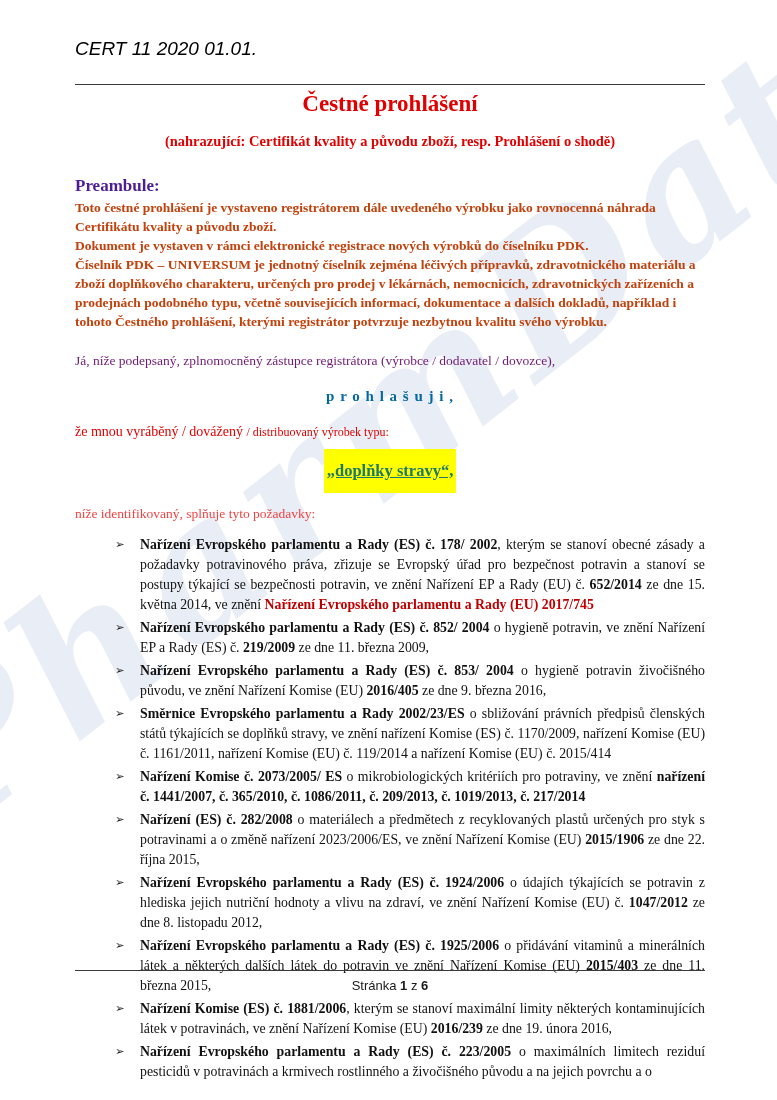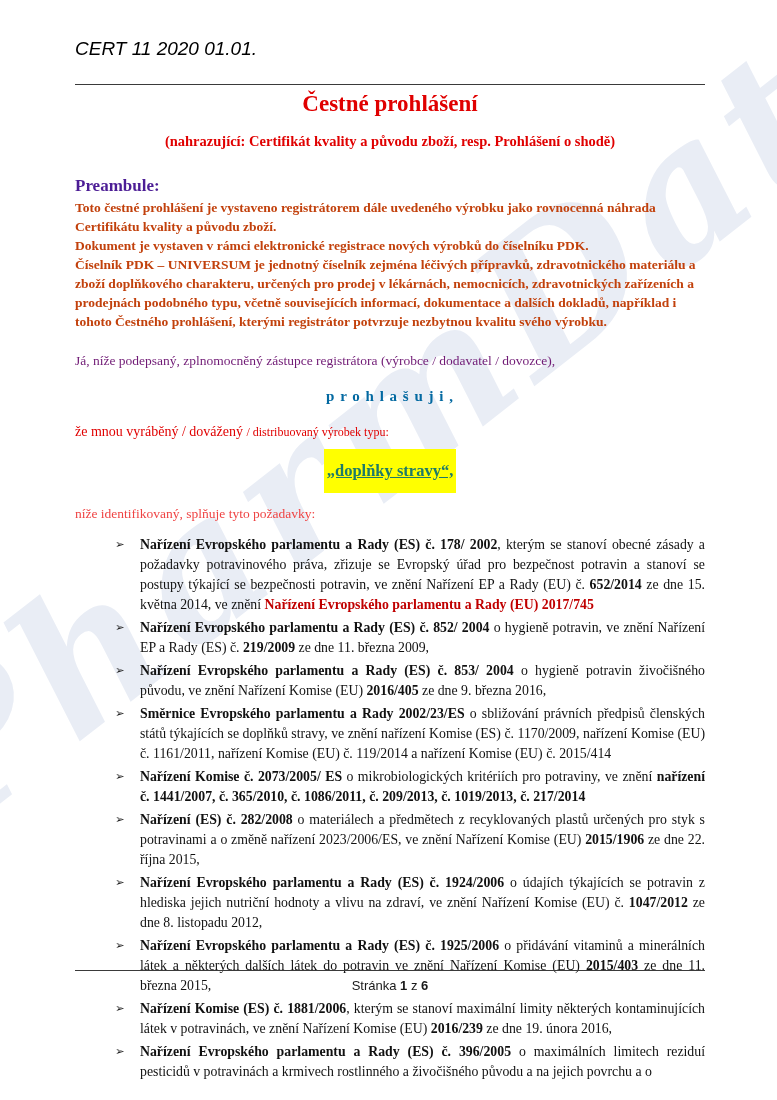--- a/index.html
+++ b/index.html
@@ -113,21 +113,21 @@
     <ul class="reqs" id="reqs-list">
         <li><span class="marker">➢</span><span class="seg-b">Nařízení Evropského parlamentu a Rady (ES) č. 178/ 2002</span><span class="seg-n">, kterým se stanoví obecné zásady a požadavky potravinového práva, zřizuje se Evropský úřad pro bezpečnost potravin a stanoví se postupy týkající se bezpečnosti potravin, ve znění Nařízení EP a Rady (EU) č. </span><span class="seg-b">652/2014</span><span class="seg-n"> ze dne 15. května 2014, ve znění </span><span class="seg-rb">Nařízení Evropského parlamentu a Rady (EU) 2017/745</span></li>
         <li><span class="marker">➢</span><span class="seg-b">Nařízení Evropského parlamentu a Rady (ES) č. 852/ 2004</span><span class="seg-n"> o hygieně potravin, ve znění Nařízení EP a Rady (ES) č. </span><span class="seg-b">219/2009</span><span class="seg-n"> ze dne 11. března 2009,</span></li>
         <li><span class="marker">➢</span><span class="seg-b">Nařízení Evropského parlamentu a Rady (ES) č. 853/ 2004</span><span class="seg-n"> o hygieně potravin živočišného původu, ve znění Nařízení Komise (EU) </span><span class="seg-b">2016/405</span><span class="seg-n"> ze dne 9. března 2016,</span></li>
         <li><span class="marker">➢</span><span class="seg-b">Směrnice Evropského parlamentu a Rady 2002/23/ES</span><span class="seg-n"> o sbližování právních předpisů členských států týkajících se doplňků stravy, ve znění nařízení Komise (ES) č. 1170/2009, nařízení Komise (EU) č. 1161/2011, nařízení Komise (EU) č. 119/2014 a nařízení Komise (EU) č. 2015/414</span></li>
         <li><span class="marker">➢</span><span class="seg-b">Nařízení Komise č. 2073/2005/ ES</span><span class="seg-n"> o mikrobiologických kritériích pro potraviny, ve znění </span><span class="seg-b">nařízení č. 1441/2007, č. 365/2010, č. 1086/2011, č. 209/2013, č. 1019/2013, č. 217/2014</span></li>
         <li><span class="marker">➢</span><span class="seg-b">Nařízení (ES) č. 282/2008</span><span class="seg-n"> o materiálech a předmětech z recyklovaných plastů určených pro styk s potravinami a o změně nařízení 2023/2006/ES, ve znění Nařízení Komise (EU) </span><span class="seg-b">2015/1906</span><span class="seg-n"> ze dne 22. října 2015,</span></li>
         <li><span class="marker">➢</span><span class="seg-b">Nařízení Evropského parlamentu a Rady (ES) č. 1924/2006</span><span class="seg-n"> o údajích týkajících se potravin z hlediska jejich nutriční hodnoty a vlivu na zdraví, ve znění Nařízení Komise (EU) č. </span><span class="seg-b">1047/2012</span><span class="seg-n"> ze dne 8. listopadu 2012,</span></li>
         <li><span class="marker">➢</span><span class="seg-b">Nařízení Evropského parlamentu a Rady (ES) č. 1925/2006</span><span class="seg-n"> o přidávání vitaminů a minerálních látek a některých dalších látek do potravin ve znění Nařízení Komise (EU) </span><span class="seg-b">2015/403</span><span class="seg-n"> ze dne 11. března 2015,</span></li>
         <li><span class="marker">➢</span><span class="seg-b">Nařízení Komise (ES) č. 1881/2006</span><span class="seg-n">, kterým se stanoví maximální limity některých kontaminujících látek v potravinách, ve znění Nařízení Komise (EU) </span><span class="seg-b">2016/239</span><span class="seg-n"> ze dne 19. února 2016,</span></li>
-        <li><span class="marker">➢</span><span class="seg-b">Nařízení Evropského parlamentu a Rady (ES) č. 396/2005</span><span class="seg-n"> o maximálních limitech reziduí pesticidů v potravinách a krmivech rostlinného a živočišného původu a na jejich povrchu a o</span></li>
+        <li><span class="marker">➢</span><span class="seg-b">Nařízení Evropského parlamentu a Rady (ES) č. 223/2005</span><span class="seg-n"> o maximálních limitech reziduí pesticidů v potravinách a krmivech rostlinného a živočišného původu a na jejich povrchu a o</span></li>
       </ul>
 
   </div>
 
   <div class="footer">
     <span>Stránka</span>&nbsp;<b>1</b>&nbsp;<span>z</span>&nbsp;<b>6</b>
   </div>
 
 </div>
 

